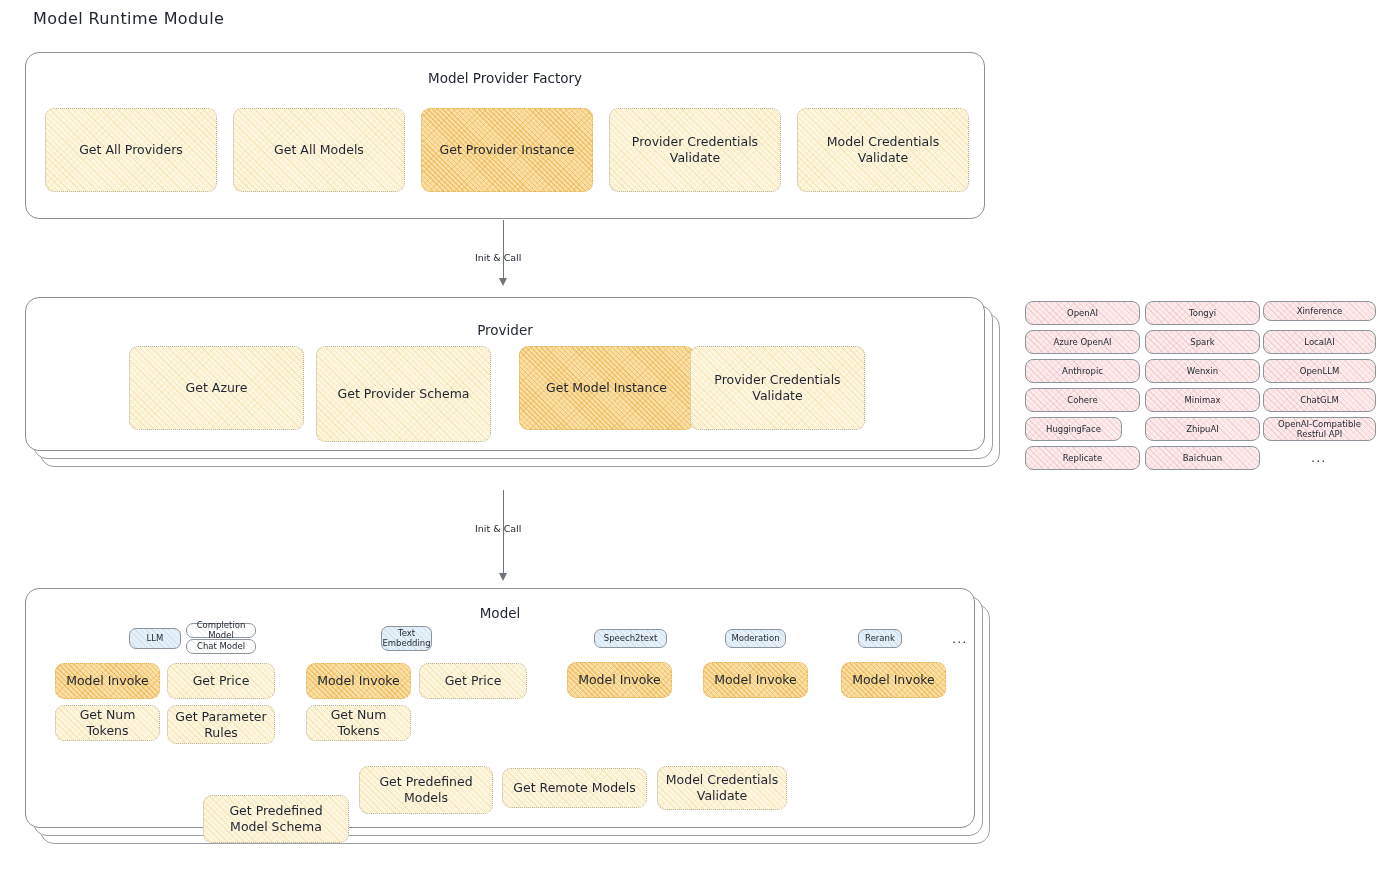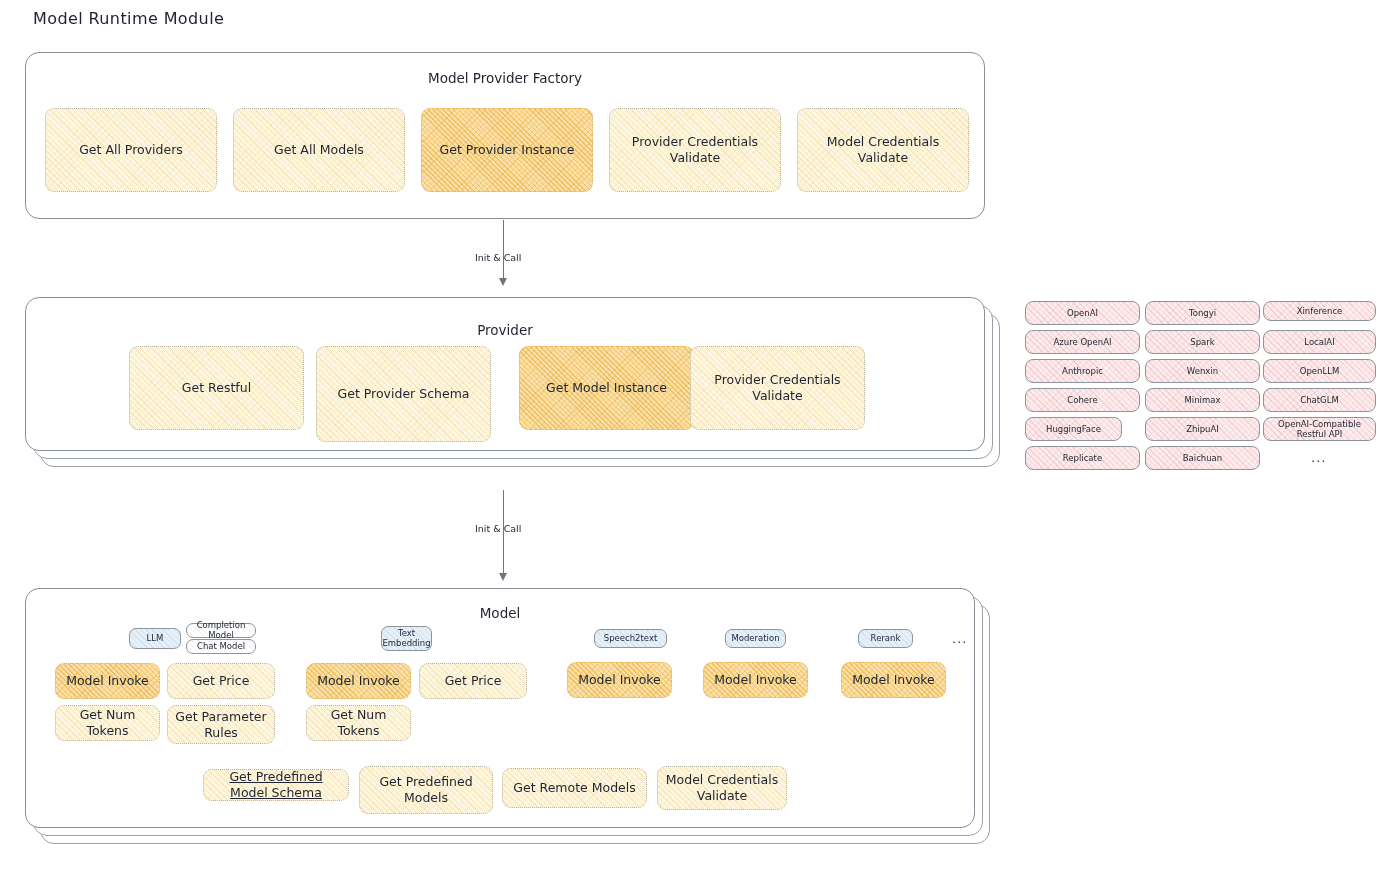--- a/index.html
+++ b/index.html
@@ -126,21 +126,21 @@
 
 <div class="arrow-line" style="left:503px;top:220px;height:60px;"></div>
 <div class="arrow-head" style="left:499px;top:278px;"></div>
 <div class="arrow-label hand" style="left:475px;top:252px;">Init &amp; Call</div>
 
 <div class="panel-shadow" style="left:40px;top:313px;width:960px;height:154px;"></div>
 <div class="panel-shadow" style="left:33px;top:305px;width:960px;height:154px;"></div>
 <div class="panel" style="left:25px;top:297px;width:960px;height:154px;">
   <div class="panel-title hand" style="top:24px;">Provider</div>
 </div>
-<div class="sbox hand" style="left:129px;top:346px;width:175px;height:84px;">Get Restful</div>
+<div class="sbox hand" style="left:129px;top:346px;width:175px;height:84px;">Get Azure</div>
 <div class="sbox hand" style="left:316px;top:346px;width:175px;height:96px;">Get Provider Schema</div>
 <div class="sbox hl hand" style="left:503px;top:346px;width:175px;height:84px;margin-left:16px;">Get Model Instance</div>
 <div class="sbox hand" style="left:690px;top:346px;width:175px;height:84px;">Provider Credentials Validate</div>
 
 <div class="chip hand" style="left:1025px;top:301px;width:115px;height:24px;">OpenAI</div>
 <div class="chip hand" style="left:1025px;top:330px;width:115px;height:24px;">Azure OpenAI</div>
 <div class="chip hand" style="left:1025px;top:359px;width:115px;height:24px;">Anthropic</div>
 <div class="chip hand" style="left:1025px;top:388px;width:115px;height:24px;">Cohere</div>
 <div class="chip hand" style="left:1025px;top:417px;width:97px;height:24px;">HuggingFace</div>
 <div class="chip hand" style="left:1025px;top:446px;width:115px;height:24px;">Replicate</div>
@@ -169,32 +169,32 @@
   <div class="panel-title hand" style="top:16px;">Model</div>
 </div>
 
 <div class="badge hand" style="left:129px;top:628px;width:52px;height:21px;">LLM</div>
 <div class="badge plain hand" style="left:186px;top:623px;width:70px;height:15px;">Completion Model</div>
 <div class="badge plain hand" style="left:186px;top:639px;width:70px;height:15px;">Chat Model</div>
 
 <div class="badge hand" style="left:381px;top:626px;width:51px;height:25px;">Text Embedding</div>
 <div class="badge hand" style="left:594px;top:629px;width:73px;height:19px;">Speech2text</div>
 <div class="badge hand" style="left:725px;top:629px;width:61px;height:19px;">Moderation</div>
-<div class="badge hand" style="left:858px;top:629px;width:55px;height:19px;">Rerank</div>
+<div class="badge hand" style="left:858px;top:629px;width:44px;height:19px;">Rerank</div>
 <div class="ellipsis hand" style="left:952px;top:631px;">...</div>
 
 <div class="sbox hl hand" style="left:55px;top:663px;width:105px;height:36px;">Model Invoke</div>
 <div class="sbox hand" style="left:167px;top:663px;width:108px;height:36px;">Get Price</div>
 <div class="sbox hand" style="left:55px;top:705px;width:105px;height:36px;">Get Num Tokens</div>
 <div class="sbox hand" style="left:167px;top:705px;width:108px;height:39px;">Get Parameter Rules</div>
 
 <div class="sbox hl hand" style="left:306px;top:663px;width:105px;height:36px;">Model Invoke</div>
 <div class="sbox hand" style="left:419px;top:663px;width:108px;height:36px;">Get Price</div>
 <div class="sbox hand" style="left:306px;top:705px;width:105px;height:36px;">Get Num Tokens</div>
 
 <div class="sbox hl hand" style="left:567px;top:662px;width:105px;height:36px;">Model Invoke</div>
 <div class="sbox hl hand" style="left:703px;top:662px;width:105px;height:36px;">Model Invoke</div>
 <div class="sbox hl hand" style="left:841px;top:662px;width:105px;height:36px;">Model Invoke</div>
 
-<div class="sbox hand" style="left:203px;top:769px;width:146px;height:32px;text-decoration:underline;">Get Predefined Model Schema</div>
+<div class="sbox hand" style="left:203px;top:795px;width:146px;height:48px;">Get Predefined Model Schema</div>
 <div class="sbox hand" style="left:359px;top:766px;width:134px;height:48px;">Get Predefined Models</div>
 <div class="sbox hand" style="left:502px;top:768px;width:145px;height:40px;">Get Remote Models</div>
 <div class="sbox hand" style="left:657px;top:766px;width:130px;height:44px;">Model Credentials Validate</div>
 
 </body></html>

